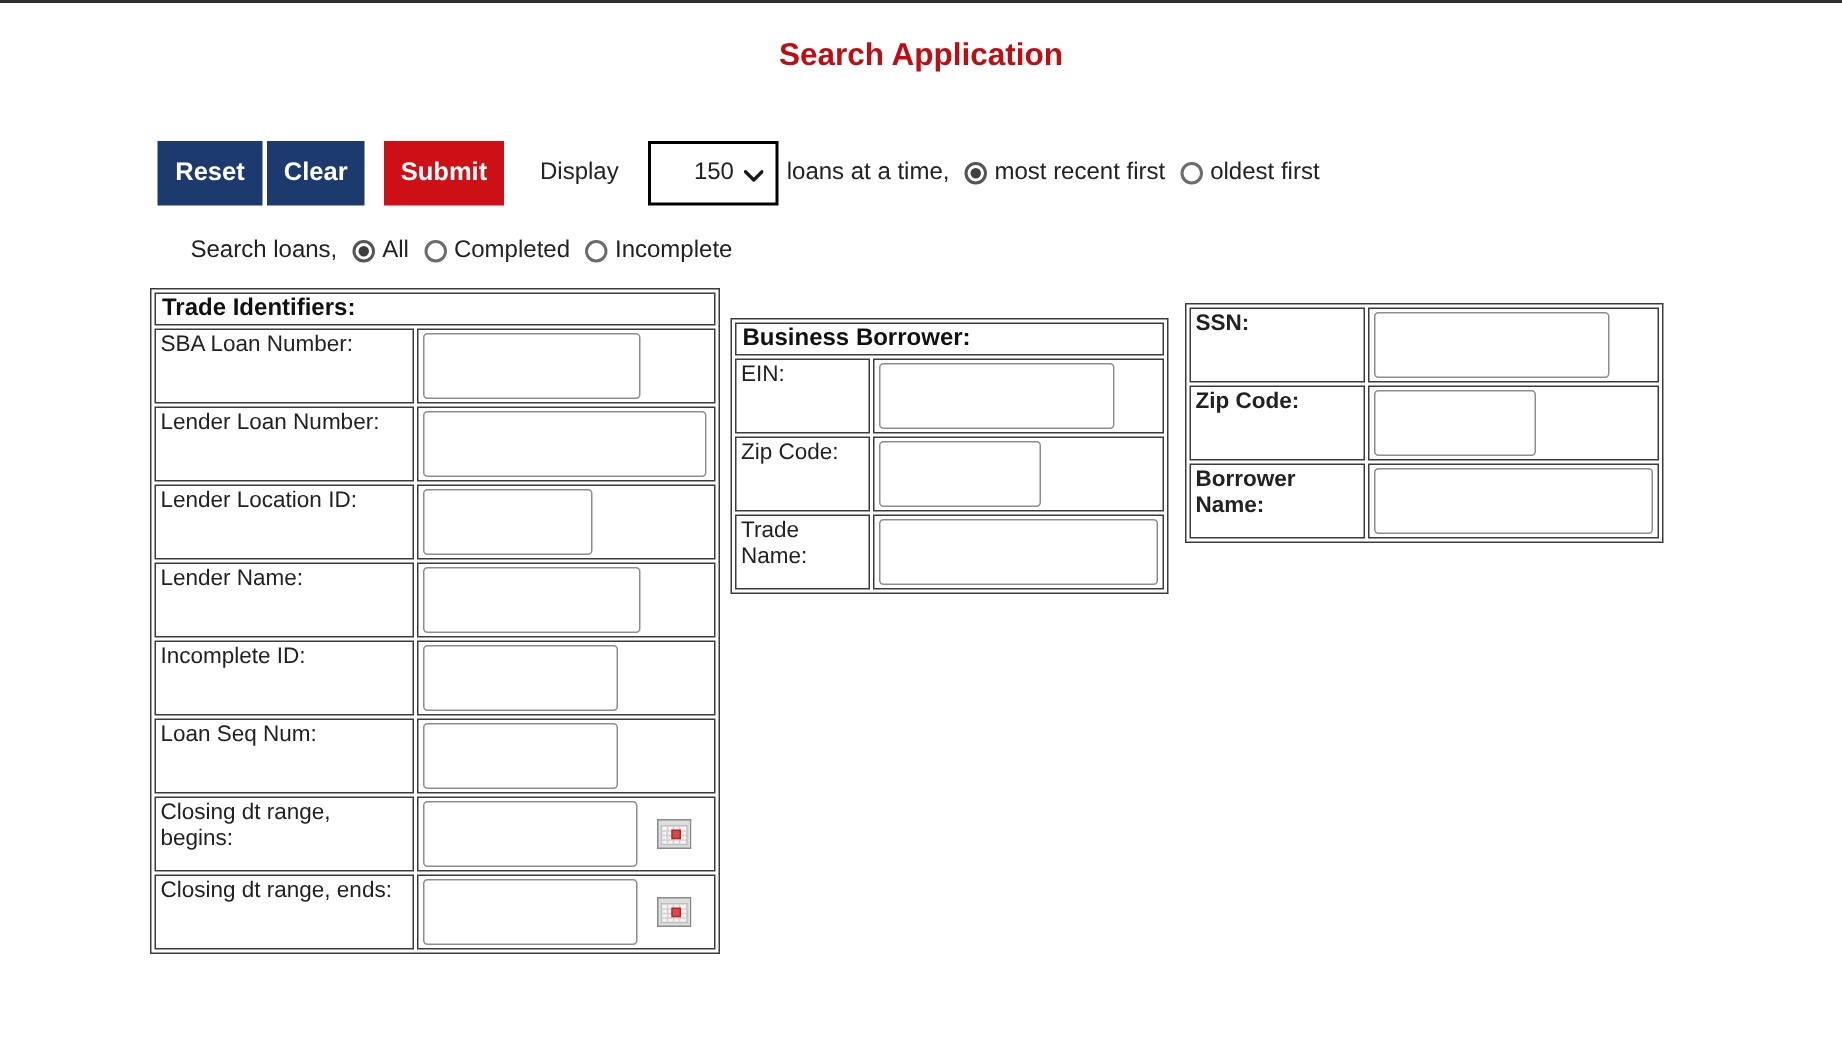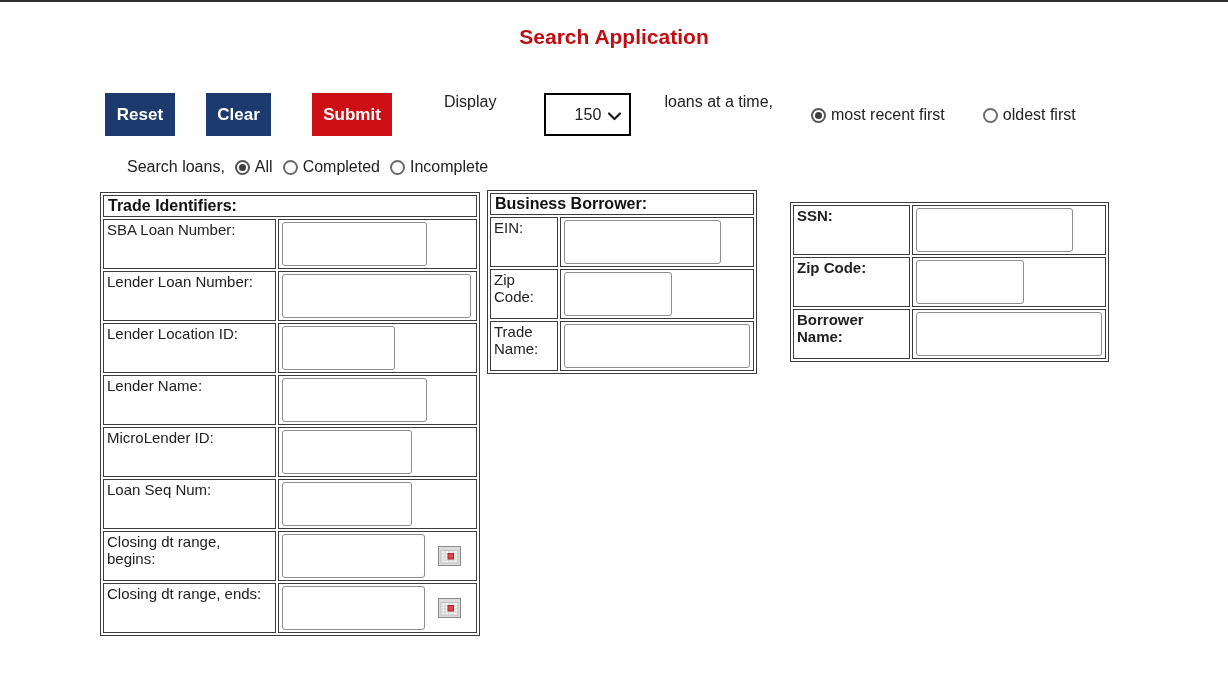--- a/index.html
+++ b/index.html
@@ -19,21 +19,21 @@
   }
   .page{position:relative;width:1228px;height:698px;}
   .top-rule{position:absolute;left:0;top:0;width:100%;height:2px;background:var(--rule);}
   .title{
     margin:0;padding-top:25px;text-align:center;
     font-size:21px;font-weight:bold;color:var(--title-red);
   }
   
   .toolbar{
     position:absolute;left:105px;top:93px;height:44px;
-    display:flex;white-space:nowrap;gap:28px;
+    display:flex;align-items:center;white-space:nowrap;
   }
   .btn{
     height:43px;border:none;color:#fff;font-family:inherit;
     font-size:17px;font-weight:bold;cursor:pointer;padding:0;
   }
   .btn.navy{background:var(--navy);}
   .btn.red{background:var(--submit-red);}
   .btn-reset{width:70px;margin-right:3px;}
   .btn-clear{width:65px;margin-right:13px;}
   .btn-submit{width:80px;}
@@ -57,21 +57,21 @@
   .radio-label{margin-left:5px;font-size:16px;}
   
   .scope-row{
     position:absolute;left:127px;top:155px;height:24px;
     display:flex;align-items:center;white-space:nowrap;
   }
   .scope-label{font-size:16px;margin-right:10px;}
   
   .panel{position:absolute;background:#fff;}
   .panel-li{left:100px;top:192px;width:380px;}
-  .panel-bb{left:487px;top:190px;width:270px;}
+  .panel-bb{left:487px;top:212px;width:292px;}
   .panel-pb{left:790px;top:202px;width:319px;}
   table.grid{
     width:100%;border-collapse:separate;border-spacing:2px;
     border:1px solid var(--cell-border);
   }
   table.grid th,table.grid td{border:1px solid var(--cell-border);}
   th.hdr{
     text-align:left;font-size:16px;font-weight:bold;color:#111;
     padding:1px 4px;height:20px;
   }
@@ -161,21 +161,21 @@
       </tr>
       <tr>
         <td class="lbl">Lender Location ID:</td>
         <td class="fld"><input class="txt w113" type="text" value="" style=""></td>
       </tr>
       <tr>
         <td class="lbl">Lender Name:</td>
         <td class="fld"><input class="txt w145" type="text" value="" style=""></td>
       </tr>
       <tr>
-        <td class="lbl">MicroLender ID:</td>
+        <td class="lbl">Incomplete ID:</td>
         <td class="fld"><input class="txt w130" type="text" value="" style=""></td>
       </tr>
       <tr>
         <td class="lbl">Loan Seq Num:</td>
         <td class="fld"><input class="txt w130" type="text" value="" style=""></td>
       </tr>
       <tr>
         <td class="lbl">Closing dt range, begins:</td>
         <td class="fld">
           <div class="fld-wrap">

